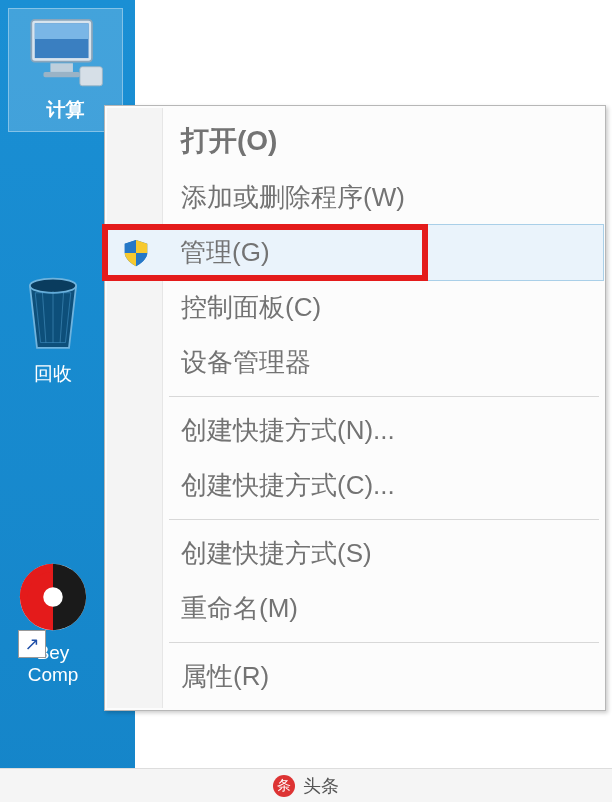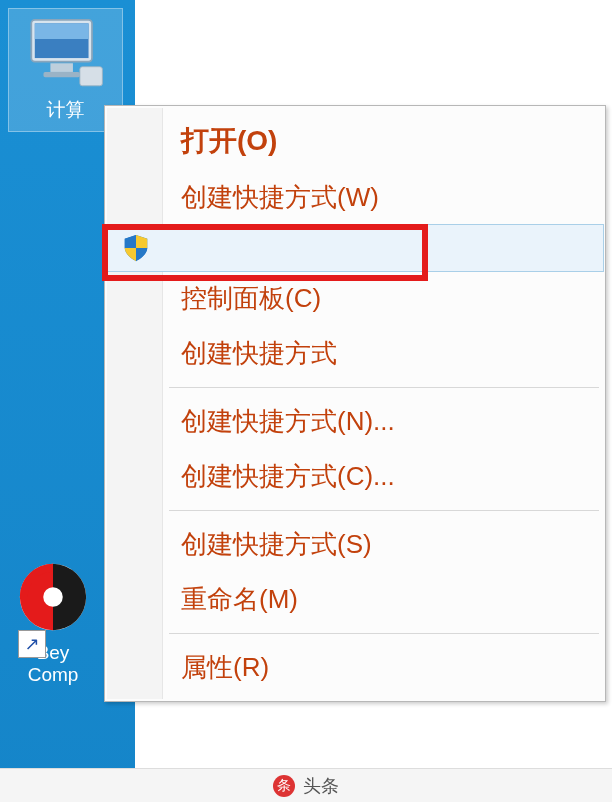--- a/index.html
+++ b/index.html
@@ -26,20 +26,21 @@
       gap: 6px;
       color: #fff;
       font-size: 19px;
       text-align: center;
     }
     .icon-computer { left: 8px; top: 8px; width: 115px; padding-top: 4px; }
     .icon-computer.selected {
       background: rgba(255,255,255,0.18);
       border: 1px solid rgba(255,255,255,0.35);
       padding: 4px 2px 8px;
+      font-weight: bold;
     }
     .icon-recycle { left: 8px; top: 275px; width: 90px; }
     .icon-beyond { left: 8px; top: 558px; width: 90px; }
     .monitor-svg { width: 88px; height: 78px; }
     .bin-svg { width: 72px; height: 80px; }
     .beyond-svg { width: 78px; height: 78px; }
     .shortcut-arrow {
       position: absolute;
       left: 10px; bottom: 28px;
       width: 28px; height: 28px;
@@ -64,21 +65,21 @@
       width: 56px;
       background: #f4f4f4;
       border-right: 1px solid #e6e6e6;
     }
     .menu-item {
       position: relative;
       display: flex;
       align-items: flex-end;
       padding: 10px 14px 10px 74px;
       font-size: 26px;
-      color: #c2410c;
+      color: #737373;
       min-height: 48px;
     }
     .menu-item.bold { font-weight: 700; font-size: 28px; }
     .menu-separator {
       margin: 6px 4px 6px 62px;
       border-top: 1px solid #d8d8d8;
     }
     .menu-shield {
       position: absolute;
       left: 14px; top: 50%;
@@ -130,20 +131,29 @@
       <rect x="10" y="8" width="70" height="48" rx="4" fill="#d8e4ee" stroke="#8aa5bb" stroke-width="2"></rect>
       <rect x="14" y="12" width="62" height="40" fill="#3a7fc1"></rect>
       <rect x="14" y="12" width="62" height="18" fill="#7ab6e6"></rect>
       <rect x="32" y="58" width="26" height="10" fill="#becfdc"></rect>
       <rect x="24" y="68" width="42" height="6" rx="2" fill="#9ab3c6"></rect>
       <rect x="66" y="62" width="26" height="22" rx="3" fill="#d6dfe7" stroke="#9db2c2"></rect>
     </svg>
     <span>计算</span>
   </div>
 
+  <div class="desktop-icon icon-recycle">
+    <svg class="bin-svg" viewBox="0 0 80 90">
+      <path d="M14 12 L66 12 L58 82 L22 82 Z" fill="#0d4f7a" stroke="#6fb3dd" stroke-width="2"></path>
+      <ellipse cx="40" cy="12" rx="26" ry="8" fill="#0a3c5e" stroke="#6fb3dd" stroke-width="2"></ellipse>
+      <path d="M20 20 L60 20 L54 76 L26 76 Z" fill="none" stroke="#4a9cd1" stroke-width="1" opacity="0.55"></path>
+      <path d="M28 18 L32 76 M40 18 L40 76 M52 18 L48 76" stroke="#5aa8d8" stroke-width="1" opacity="0.5"></path>
+    </svg>
+    <span>回收</span>
+  </div>
 
   <div class="desktop-icon icon-beyond" style="position:absolute;">
     <svg class="beyond-svg" viewBox="0 0 80 80">
       <circle cx="40" cy="40" r="34" fill="#fff"></circle>
       <path d="M40 6 A34 34 0 0 1 40 74" fill="#1a1a1a"></path>
       <path d="M40 6 A34 34 0 0 0 40 74" fill="#e41b1b"></path>
       <circle cx="40" cy="40" r="10" fill="#fff"></circle>
       <path d="M6 40 A34 34 0 0 1 40 6 L40 14 A26 26 0 0 0 14 40 Z" fill="#e41b1b"></path>
     </svg>
     <div class="shortcut-arrow">↗</div>
@@ -153,36 +163,37 @@
 
 </div>
 
 <div class="context-menu">
   <div class="menu-iconcol"></div>
 
   <div class="menu-item bold">
     <span>打开(O)</span>
   </div>
   <div class="menu-item">
-    <span>创建快捷方式(W)</span>
+    <span>添加或删除程序(W)</span>
   </div>
   <div class="menu-item hovered">
     <svg class="menu-shield" viewBox="0 0 32 32">
       <path d="M16 2 L28 6 L28 16 C28 24 16 30 16 30 C16 30 4 24 4 16 L4 6 Z" fill="#2678c7"></path>
       <path d="M16 2 L28 6 L28 16 L16 16 Z" fill="#f7c92f"></path>
       <path d="M4 16 L16 16 L16 30 C16 30 4 24 4 16 Z" fill="#f7c92f"></path>
       <path d="M16 2 L4 6 L4 16 L16 16 Z" fill="#2678c7"></path>
       <path d="M16 16 L28 16 C28 24 16 30 16 30 Z" fill="#2678c7"></path>
     </svg>
+    <span>管理(G)</span>
   </div>
   <div class="menu-item">
     <span>控制面板(C)</span>
   </div>
   <div class="menu-item">
-    <span>创建快捷方式</span>
+    <span>设备管理器</span>
   </div>
   <div class="menu-separator"></div>
   <div class="menu-item">
     <span>创建快捷方式(N)...</span>
   </div>
   <div class="menu-item">
     <span>创建快捷方式(C)...</span>
   </div>
   <div class="menu-separator"></div>
   <div class="menu-item">

